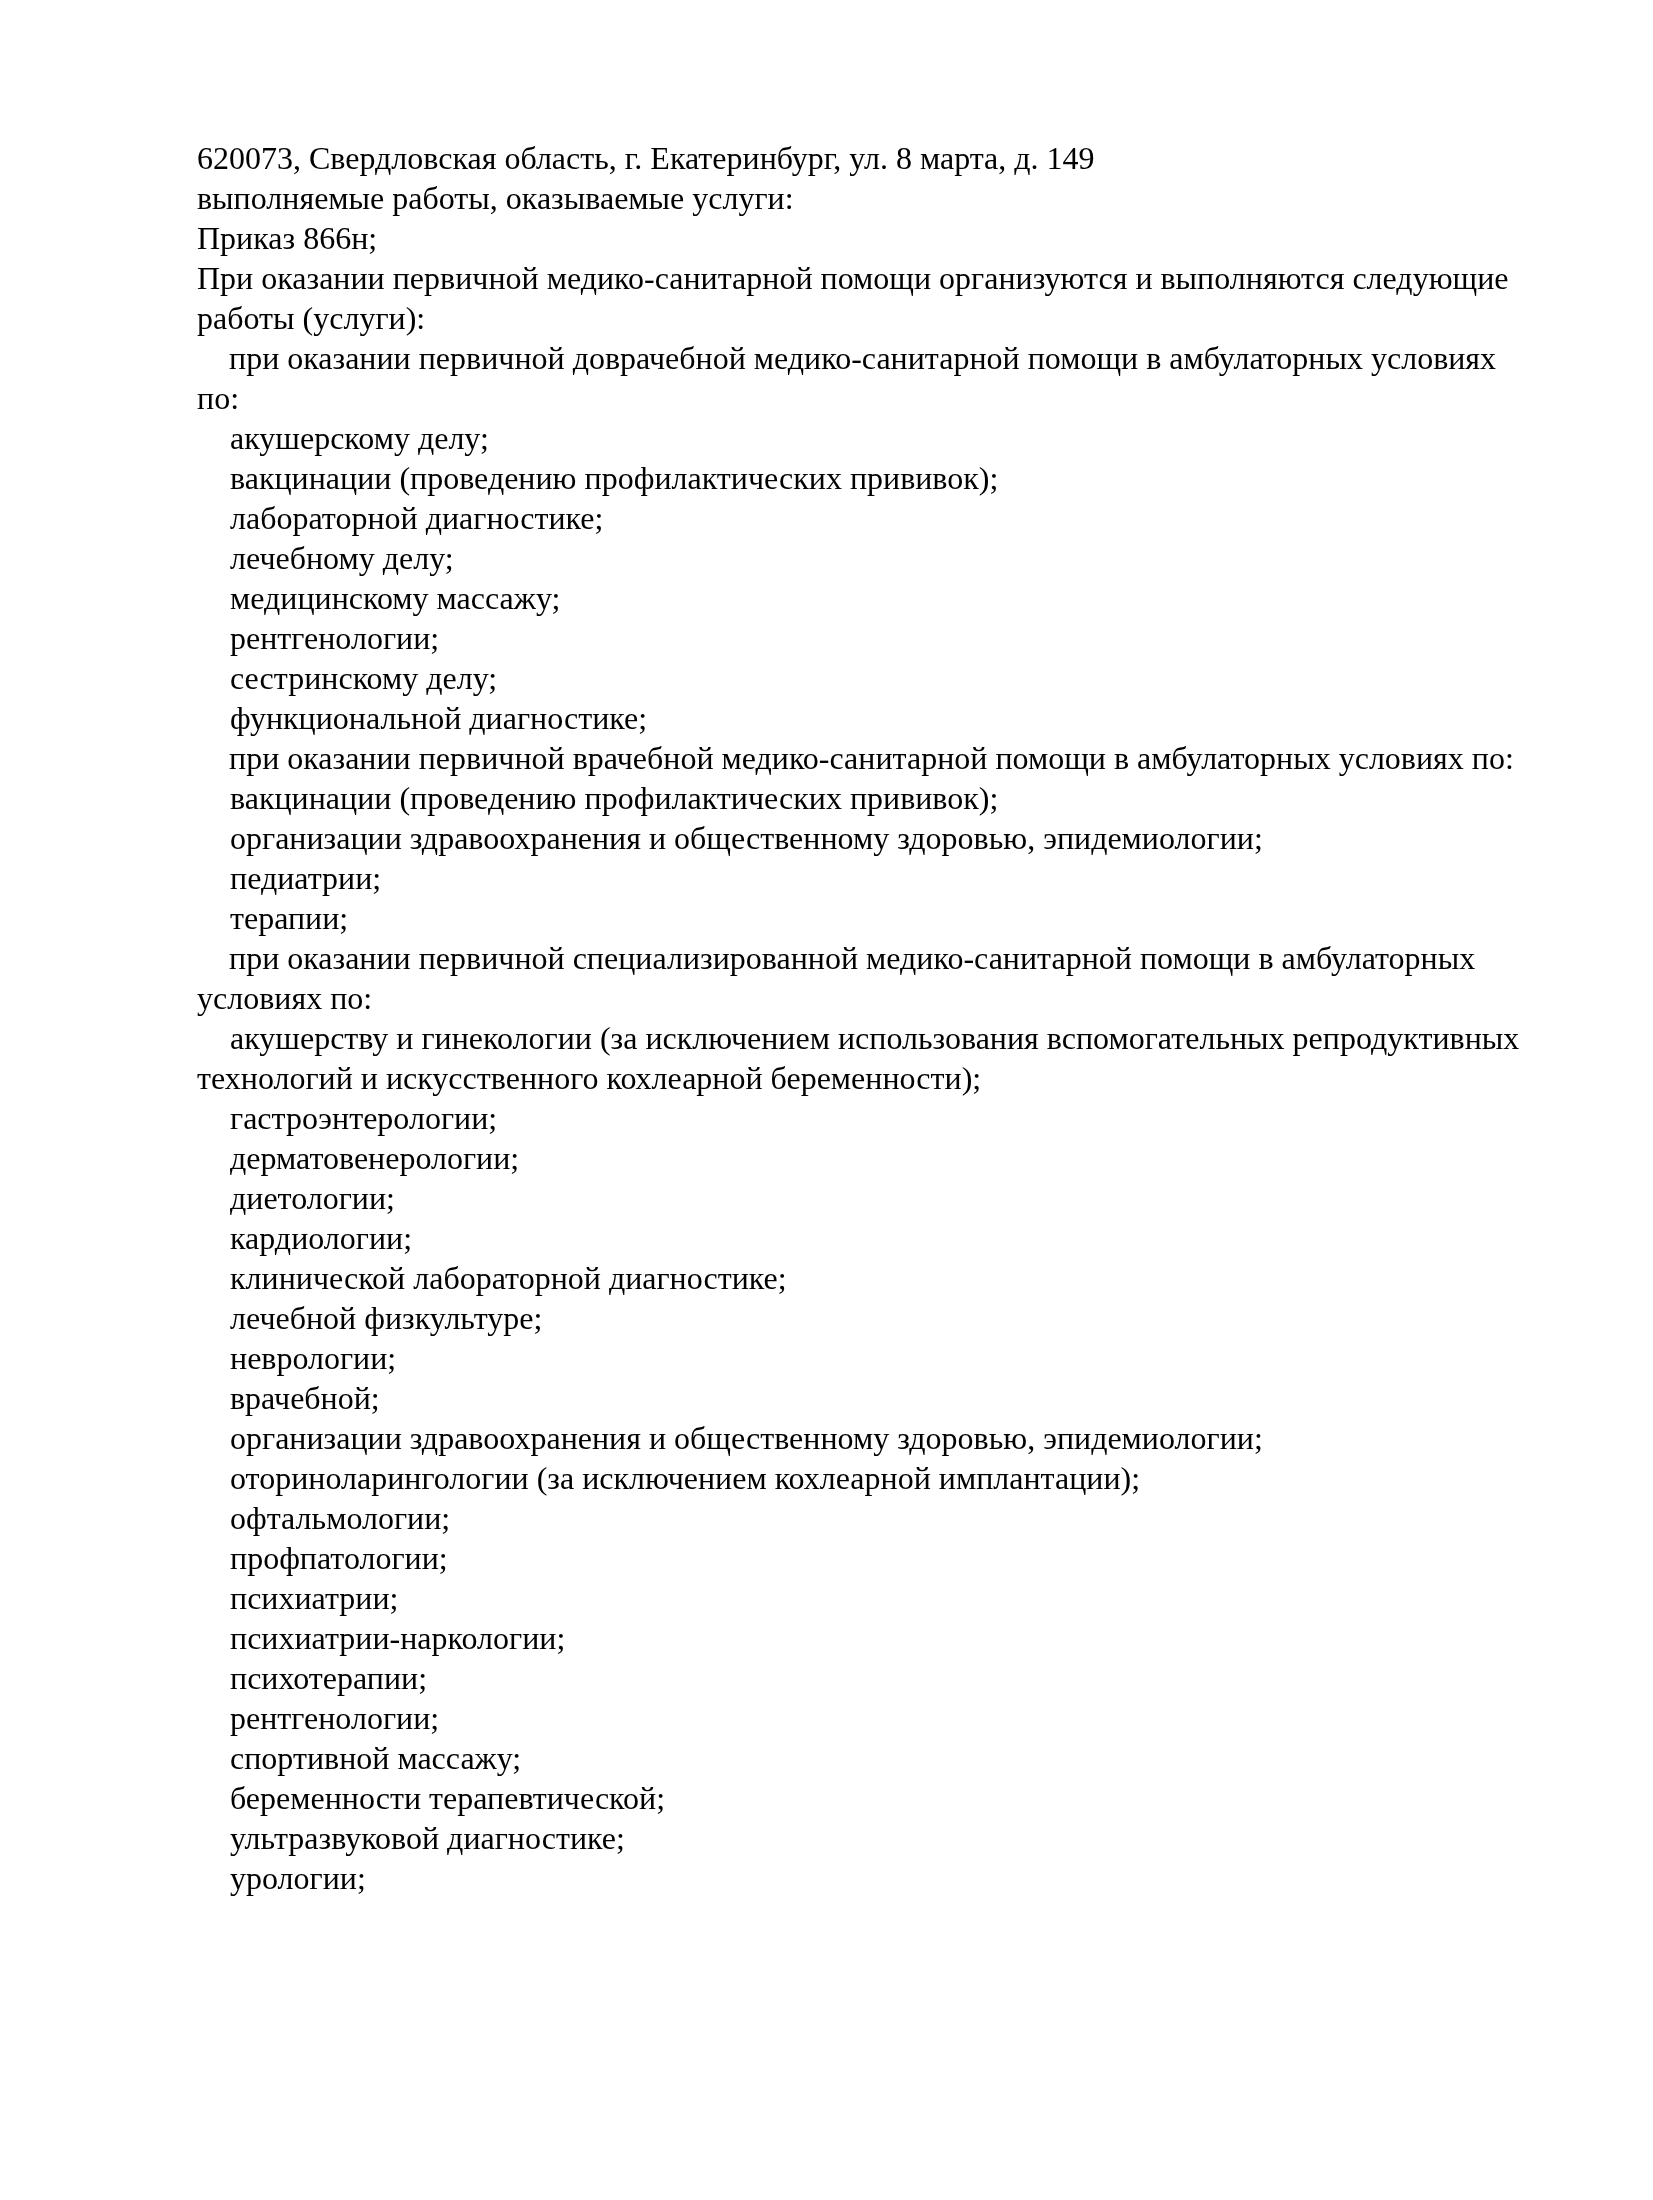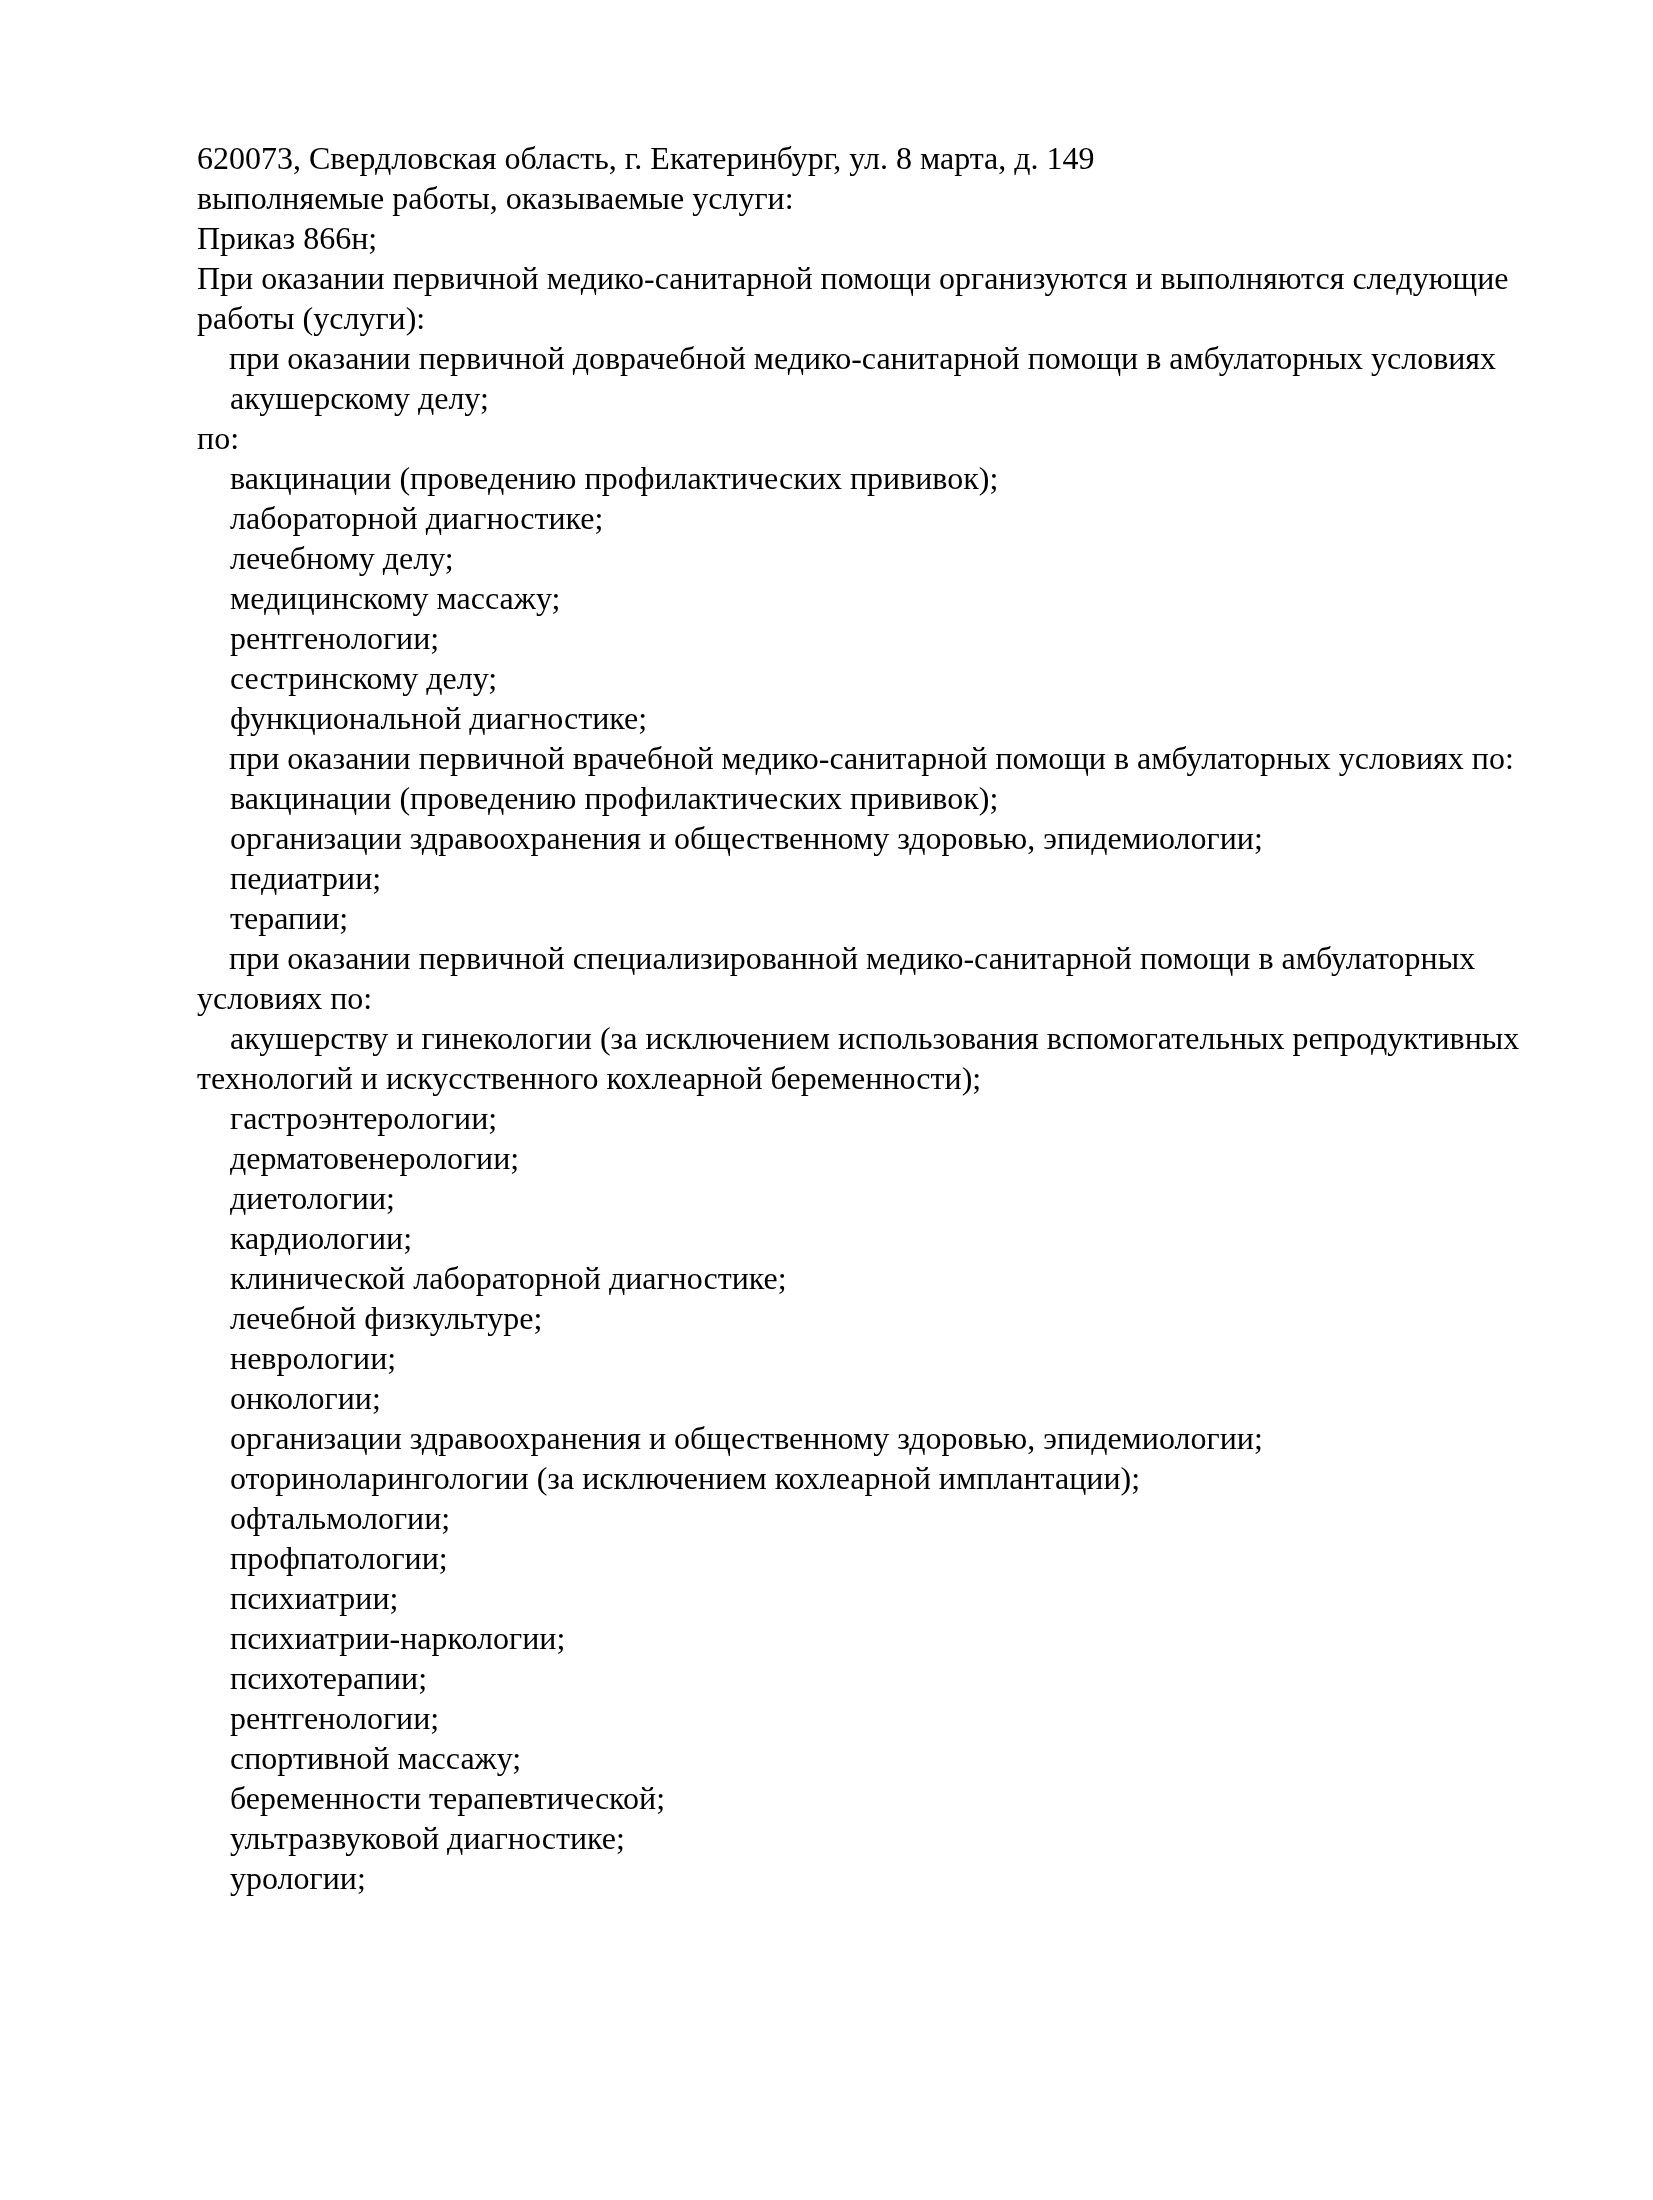--- a/index.html
+++ b/index.html
@@ -36,22 +36,22 @@
 <body>
 
 <div class="page" style="background: rgb(255, 255, 255); color: rgb(0, 0, 0); padding-left: 44px;">
   <div class="doc">
       <div class="line indent-0">620073, Свердловская область, г. Екатеринбург, ул. 8 марта, д. 149</div>
       <div class="line indent-0">выполняемые работы, оказываемые услуги:</div>
       <div class="line indent-0">Приказ 866н;</div>
       <div class="line indent-0">При оказании первичной медико-санитарной помощи организуются и выполняются следующие</div>
       <div class="line indent-0">работы (услуги):</div>
       <div class="line indent-1">при оказании первичной доврачебной медико-санитарной помощи в амбулаторных условиях</div>
+      <div class="line indent-0">по:</div>
       <div class="line indent-2">акушерскому делу;</div>
-      <div class="line indent-0">по:</div>
       <div class="line indent-2">вакцинации (проведению профилактических прививок);</div>
       <div class="line indent-2">лабораторной диагностике;</div>
       <div class="line indent-2">лечебному делу;</div>
       <div class="line indent-2">медицинскому массажу;</div>
       <div class="line indent-2">рентгенологии;</div>
       <div class="line indent-2">сестринскому делу;</div>
       <div class="line indent-2">функциональной диагностике;</div>
       <div class="line indent-1">при оказании первичной врачебной медико-санитарной помощи в амбулаторных условиях по:</div>
       <div class="line indent-2">вакцинации (проведению профилактических прививок);</div>
       <div class="line indent-2">организации здравоохранения и общественному здоровью, эпидемиологии;</div>
@@ -61,21 +61,21 @@
       <div class="line indent-0">условиях по:</div>
       <div class="line indent-2">акушерству и гинекологии (за исключением использования вспомогательных репродуктивных</div>
       <div class="line indent-0">технологий и искусственного кохлеарной беременности);</div>
       <div class="line indent-2">гастроэнтерологии;</div>
       <div class="line indent-2">дерматовенерологии;</div>
       <div class="line indent-2">диетологии;</div>
       <div class="line indent-2">кардиологии;</div>
       <div class="line indent-2">клинической лабораторной диагностике;</div>
       <div class="line indent-2">лечебной физкультуре;</div>
       <div class="line indent-2">неврологии;</div>
-      <div class="line indent-2">онкологии;</div>
+      <div class="line indent-2">врачебной;</div>
       <div class="line indent-2">организации здравоохранения и общественному здоровью, эпидемиологии;</div>
       <div class="line indent-2">оториноларингологии (за исключением кохлеарной имплантации);</div>
       <div class="line indent-2">офтальмологии;</div>
       <div class="line indent-2">профпатологии;</div>
       <div class="line indent-2">психиатрии;</div>
       <div class="line indent-2">психиатрии-наркологии;</div>
       <div class="line indent-2">психотерапии;</div>
       <div class="line indent-2">рентгенологии;</div>
       <div class="line indent-2">спортивной массажу;</div>
       <div class="line indent-2">беременности терапевтической;</div>

